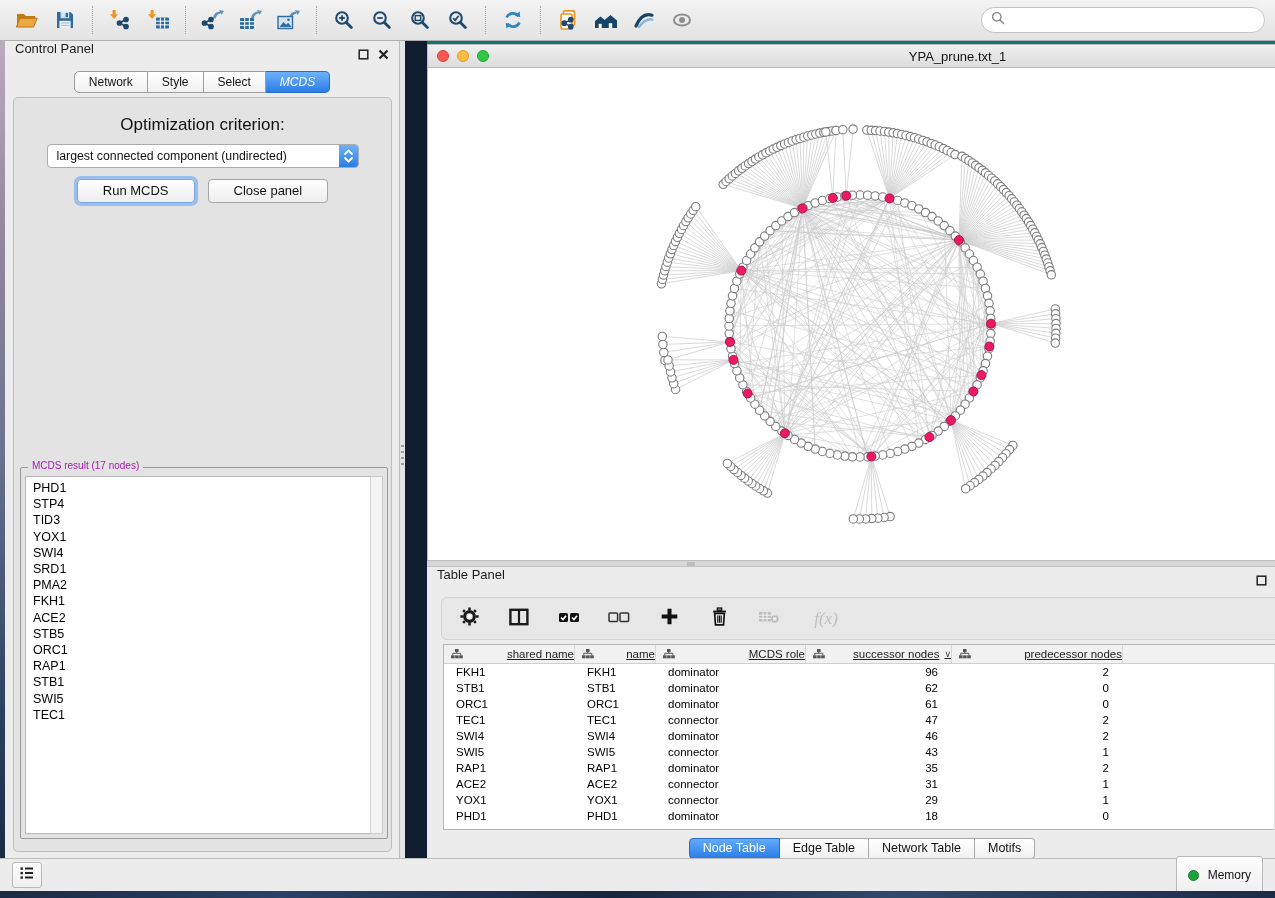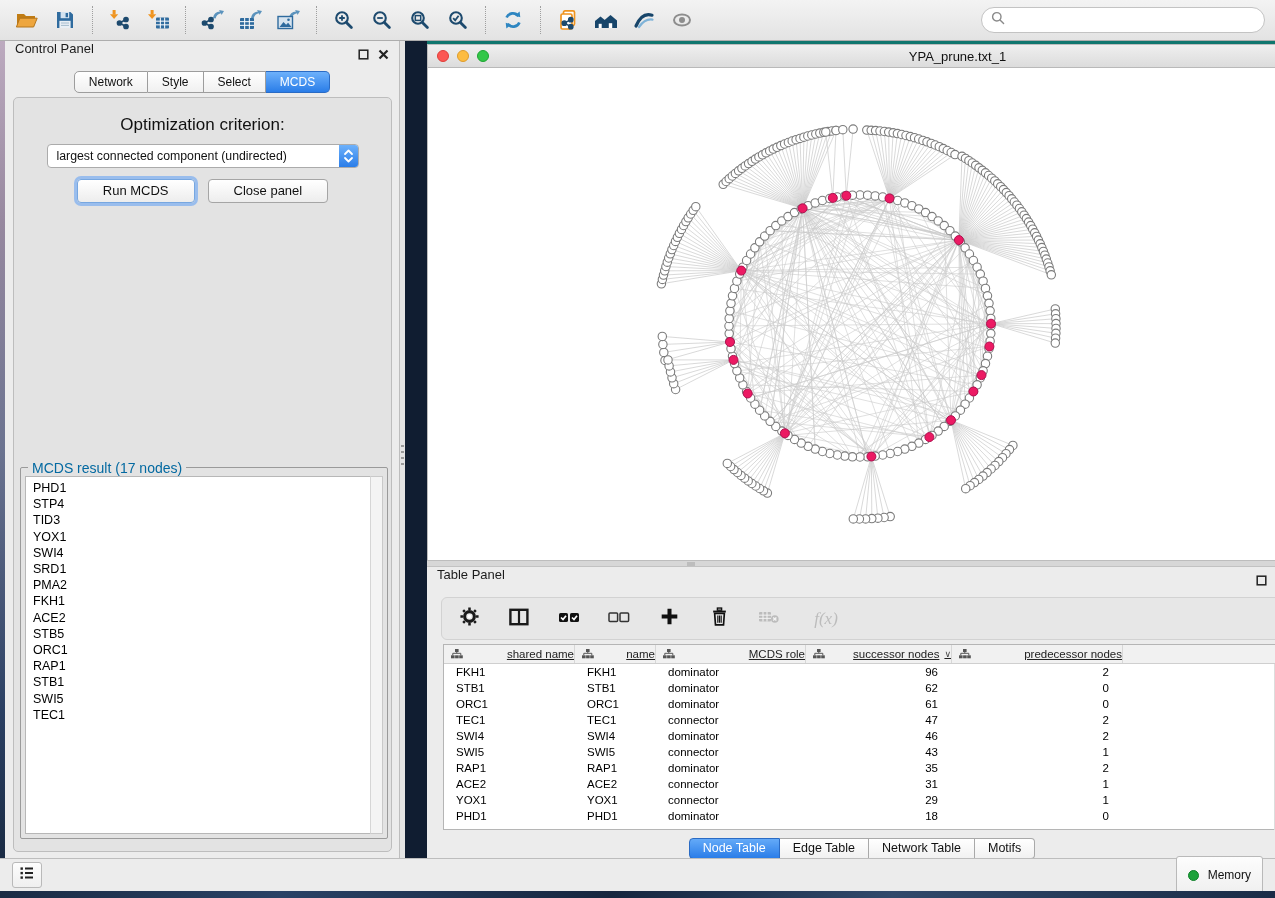--- a/index.html
+++ b/index.html
@@ -31,39 +31,39 @@
     border-right:1px solid #bdbdbd; }
   .panel-titlebar { height:27px; display:flex; padding:0 10px; }
   .panel-title { font-size:13px; color:#1c1c1c; }
   .win-btns { margin-left:auto; display:flex; gap:9px; align-items:center; }
   .win-btn { width:11px; height:11px; display:flex; align-items:center; justify-content:center; }
 
   .cp-tabs { display:flex; justify-content:center; margin-top:3px; height:22px; }
   .seg { font-size:12px; padding:3px 14px 4px; background:linear-gradient(#ffffff,#f0f0f0);
     border:1px solid #9d9d9d; border-left:none; color:#111; }
   .seg:first-child { border-left:1px solid #9d9d9d; border-radius:5px 0 0 5px; }
-  .seg:last-child { border-radius:0 5px 5px 0; }
+  .seg:last-child { border-radius:0 5px 5px 0;font-style:italic; }
   .seg.active { background:linear-gradient(#6db1fb,#2a7de8); color:#fff; border-color:#2a6bc4; }
 
   .cp-inset { position:absolute; left:8px; top:56px; width:379px; height:755px;
     background:#e3e3e3; border:1px solid #bdbdbd; border-radius:5px; }
   .opt-label { text-align:center; margin-top:17px; font-size:17px; color:#111; }
   .criterion { margin:9px auto 0; width:312px; height:24px; background:#fff; border:1px solid #ababab;
     border-radius:4px; display:flex; align-items:center; padding-left:9px; font-size:12.3px; color:#111; }
   .criterion .stepper { margin-left:auto; width:19px; height:22px; border-radius:0 3px 3px 0;
     background:linear-gradient(#6db1fb,#2a7de8); display:flex; align-items:center; justify-content:center; }
   .btn-row { display:flex; justify-content:center; gap:13px; margin-top:11px; }
   .push-btn { font-size:13px; color:#111; background:linear-gradient(#ffffff,#ededed);
     border:1px solid #a5a5a5; border-radius:4px; padding:3px 25px 4px; font-family:inherit; }
   .push-btn.focused { box-shadow:0 0 0 3px rgba(104,164,243,.6); border-color:#77a7e0; }
 
   .mcds-group { position:absolute; left:6px; top:369px; width:368px; height:372px;
     border:1px solid #9a9a9a; border-radius:2px; }
   .mcds-legend { position:absolute; top:-8px; left:7px; background:#e3e3e3; padding:0 4px;
-    font-size:14px; color:#0369a1; }
+    font-size:10px; color:#a21caf; }
   .mcds-list { position:absolute; left:4px; top:8px; right:4px; bottom:4px; background:#fff;
     border:1px solid #b7b7b7; overflow:hidden; padding:3px 0 0 7px; }
   .mcds-item { font-size:12.5px; line-height:16.2px; color:#000; }
   .mcds-scroll { position:absolute; right:4px; top:8px; width:13px; bottom:4px;
     background:#f4f4f4; border:1px solid #c9c9c9; border-left:1px solid #d6d6d6; }
 
   
   .right-region { position:absolute; left:427px; top:41px; width:870px; height:817px; background:#0f766e; }
   .v-splitter { position:absolute; left:400px; top:41px; width:5px; height:817px; background:#e4e4e4; }
   .v-grip { position:absolute; left:1px; top:404px; width:3px; height:22px;

